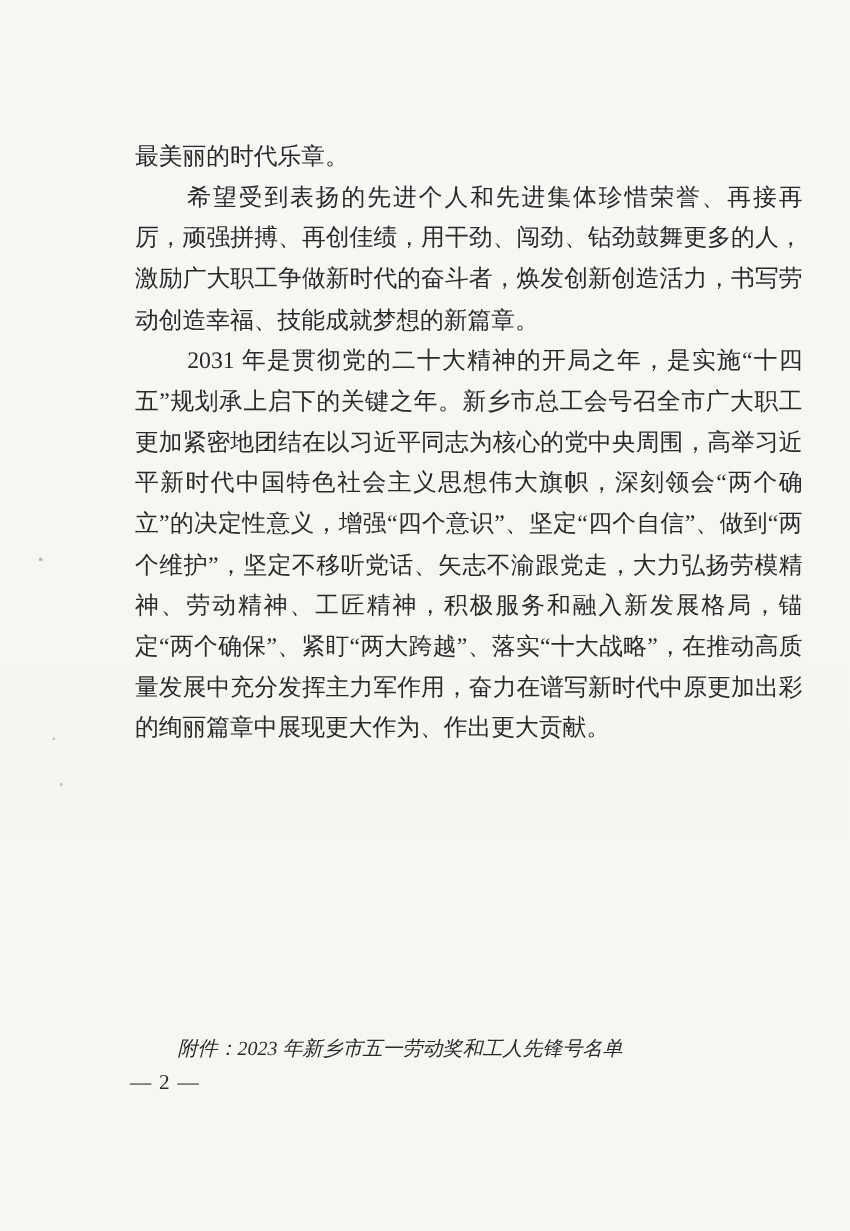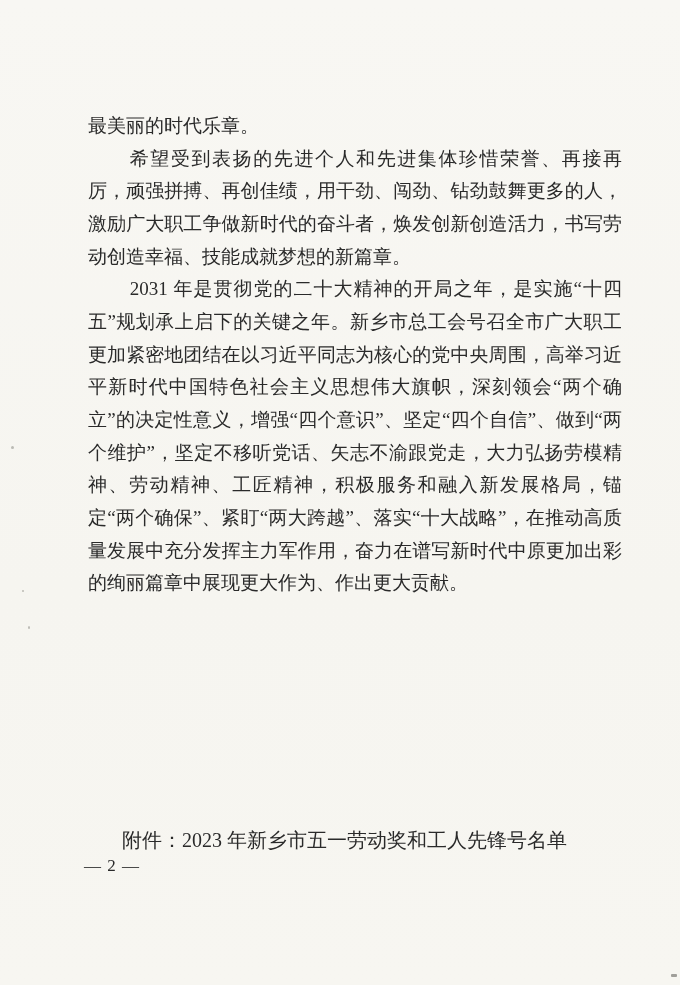--- a/index.html
+++ b/index.html
@@ -10,20 +10,21 @@
     width: 680px;
     height: 985px;
     position: relative;
     overflow: hidden;
     background: linear-gradient(180deg, #f8f7f3 0%, #f6f5f0 60%, #f7f6f1 100%);
     font-family: "Liberation Serif", "DejaVu Serif", serif;
   }
   .page {
     position: absolute;
     inset: 0;
+    margin-left: 20px;
   }
   .text-block {
     position: absolute;
     left: 88px;
     top: 110px;
     width: 534px;
     color: #2a2a2a;
     font-size: 19px;
     line-height: 32.65px;
     text-align: justify;
@@ -37,22 +38,23 @@
     text-indent: 2.2em;
   }
   .attachment {
     position: absolute;
     left: 88px;
     top: 824px;
     width: 534px;
     padding-left: 34px;
     box-sizing: border-box;
     color: #2a2a2a;
-    font-size: 20px;
+    font-size: 16px;
     line-height: 32.65px;
+    font-style: italic;
   }
   .page-number {
     position: absolute;
     left: 84px;
     top: 855px;
     color: #2e2e2e;
     font-size: 17px;
     letter-spacing: 1px;
     line-height: 22px;
   }

